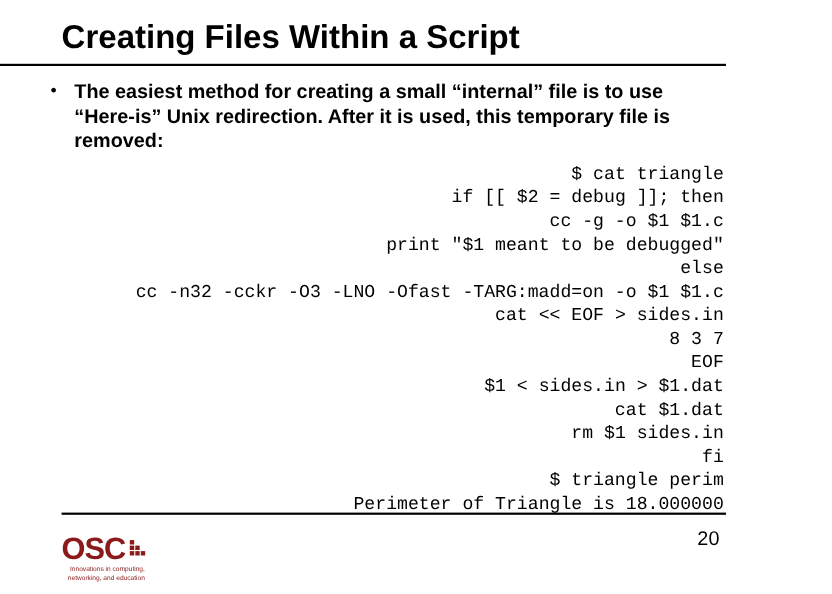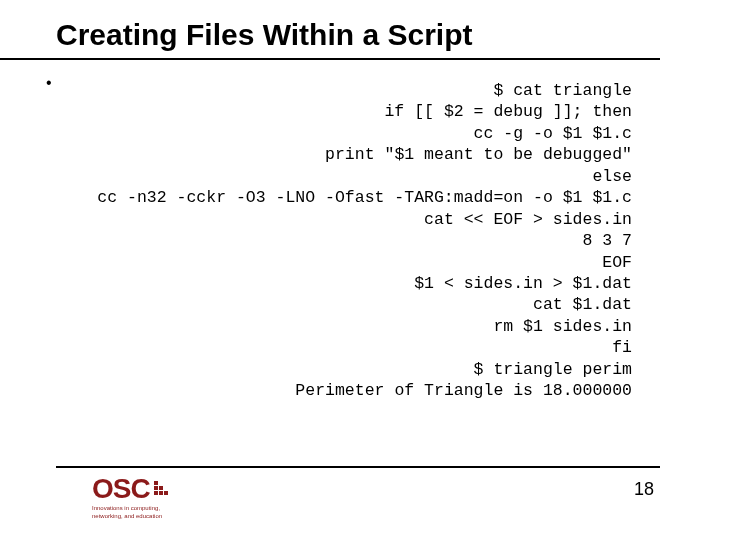--- a/index.html
+++ b/index.html
@@ -65,25 +65,24 @@
   .page-number {
     position: absolute;
     right: 34px;
     bottom: 40px;
     font-size: 18px;
     color: #000;
   }
   .logo {
     position: absolute;
     left: 56px;
-    bottom: 20px;
+    bottom: 10px;
     display: flex;
     flex-direction: column;
-    align-items: flex-start;
-    margin-left: 36px;
+    align-items: flex-end;
   }
   .logo-main {
     display: flex;
     align-items: flex-end;
     gap: 2px;
   }
   .logo-text {
     font-size: 28px;
     font-weight: bold;
     color: #8B1A1A;
@@ -110,20 +109,21 @@
 </head>
 <body>
 
 <div class="slide">
   <h1 class="title">Creating Files Within a Script</h1>
 
   <div class="content">
     <div class="bullet-row">
       <span class="bullet-dot">•</span>
       <div>
+        <div class="bullet-text">The easiest method for creating a small “internal” file is to use “Here-is” Unix redirection. After it is used, this temporary file is removed:</div>
         <div class="code">$ cat triangle
 if [[ $2 = debug ]]; then
    cc -g -o $1 $1.c
    print "$1 meant to be debugged"
 else
    cc -n32 -cckr -O3 -LNO -Ofast -TARG:madd=on -o $1 $1.c
    cat &lt;&lt; EOF &gt; sides.in
 8 3 7
 EOF
    $1 &lt; sides.in &gt; $1.dat
@@ -131,21 +131,21 @@
    rm $1 sides.in
 fi
 $ triangle perim
 Perimeter of Triangle is 18.000000</div>
       </div>
     </div>
   </div>
 
   <div class="footer-line"></div>
 
-  <div class="page-number">18</div>
+  <div class="page-number">20</div>
 
   <div class="logo">
     <div class="logo-main">
       <span class="logo-text">OSC</span>
       <div class="logo-squares">
         <div class="logo-sq"></div>
           <div class="logo-sq empty"></div>
           <div class="logo-sq empty"></div>
         <div class="logo-sq"></div>
           <div class="logo-sq"></div>

